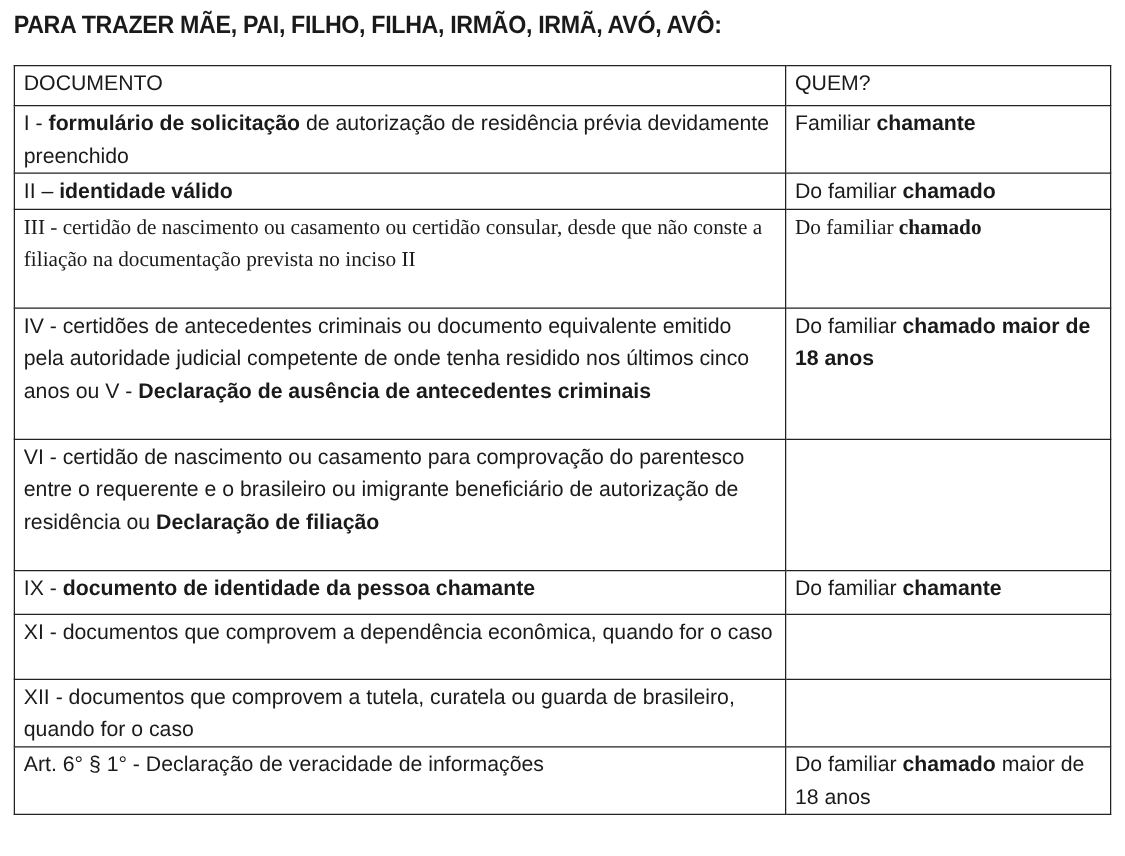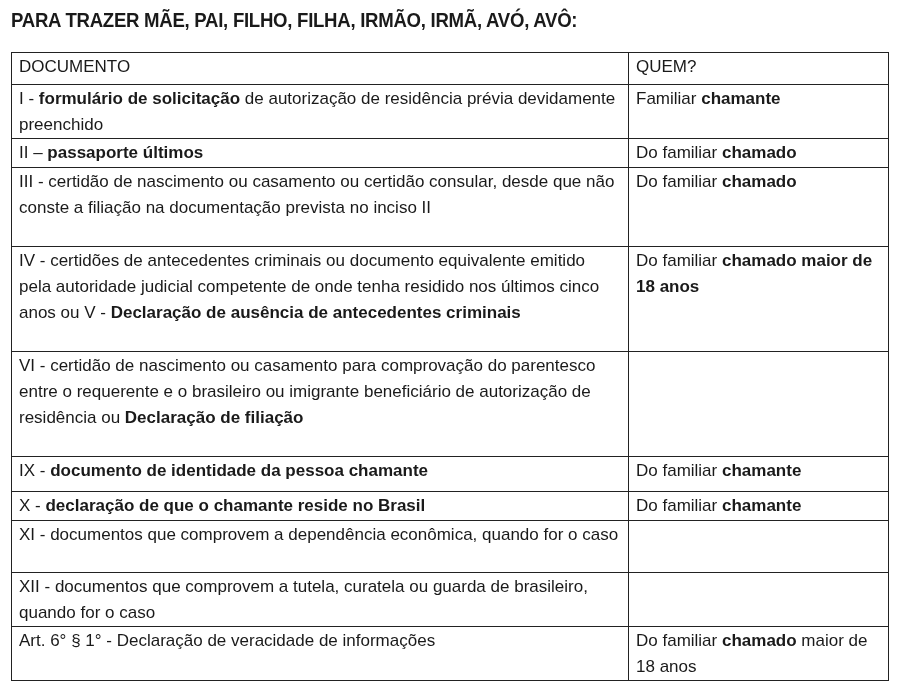--- a/index.html
+++ b/index.html
@@ -54,41 +54,37 @@
   <tbody id="table-body">
     <tr style="height: 32px;">
       <td class="col-doc">DOCUMENTO</td>
       <td class="col-who">QUEM?</td>
     </tr>
   <tr style="height: 51px;">
         <td class="col-doc cell-text"><span>I - </span><span class="b">formulário de solicitação</span><span> de autorização de residência prévia devidamente preenchido</span></td>
         <td class="col-who cell-text"><span>Familiar </span><span class="b">chamante</span></td>
       </tr>
       <tr style="height: 29px;">
-        <td class="col-doc cell-text"><span>II – </span><span class="b">passaporte últimos</span></td>
+        <td class="col-doc cell-text"><span>II – </span><span class="b">identidade válido</span></td>
         <td class="col-who cell-text"><span>Do familiar </span><span class="b">chamado</span></td>
       </tr>
-      <tr style="height: 79px;">
+      <tr style="height: 79px; font-family: Liberation Serif, serif;">
         <td class="col-doc cell-text"><span>III - certidão de nascimento ou casamento ou certidão consular, desde que não conste a filiação na documentação prevista no inciso II</span></td>
         <td class="col-who cell-text"><span>Do familiar </span><span class="b">chamado</span></td>
       </tr>
       <tr style="height: 105px;">
         <td class="col-doc cell-text"><span>IV - certidões de antecedentes criminais ou documento equivalente emitido pela autoridade judicial competente de onde tenha residido nos últimos cinco anos ou V - </span><span class="b">Declaração de ausência de antecedentes criminais</span></td>
         <td class="col-who cell-text"><span>Do familiar </span><span class="b">chamado maior de 18 anos</span></td>
       </tr>
       <tr style="height: 105px; margin-left: 8px;">
         <td class="col-doc cell-text"><span>VI - certidão de nascimento ou casamento para comprovação do parentesco entre o requerente e o brasileiro ou imigrante beneficiário de autorização de residência ou </span><span class="b">Declaração de filiação</span></td>
         <td class="col-who cell-text"></td>
       </tr>
       <tr style="height: 35px;">
         <td class="col-doc cell-text"><span>IX - </span><span class="b">documento de identidade da pessoa chamante</span></td>
-        <td class="col-who cell-text"><span>Do familiar </span><span class="b">chamante</span></td>
-      </tr>
-      <tr style="height: 29px;">
-        <td class="col-doc cell-text"><span>X - </span><span class="b">declaração de que o chamante reside no Brasil</span></td>
         <td class="col-who cell-text"><span>Do familiar </span><span class="b">chamante</span></td>
       </tr>
       <tr style="height: 52px;">
         <td class="col-doc cell-text"><span>XI - documentos que comprovem a dependência econômica, quando for o caso</span></td>
         <td class="col-who cell-text"></td>
       </tr>
       <tr style="height: 53px;">
         <td class="col-doc cell-text"><span>XII - documentos que comprovem a tutela, curatela ou guarda de brasileiro, quando for o caso</span></td>
         <td class="col-who cell-text"></td>
       </tr>

